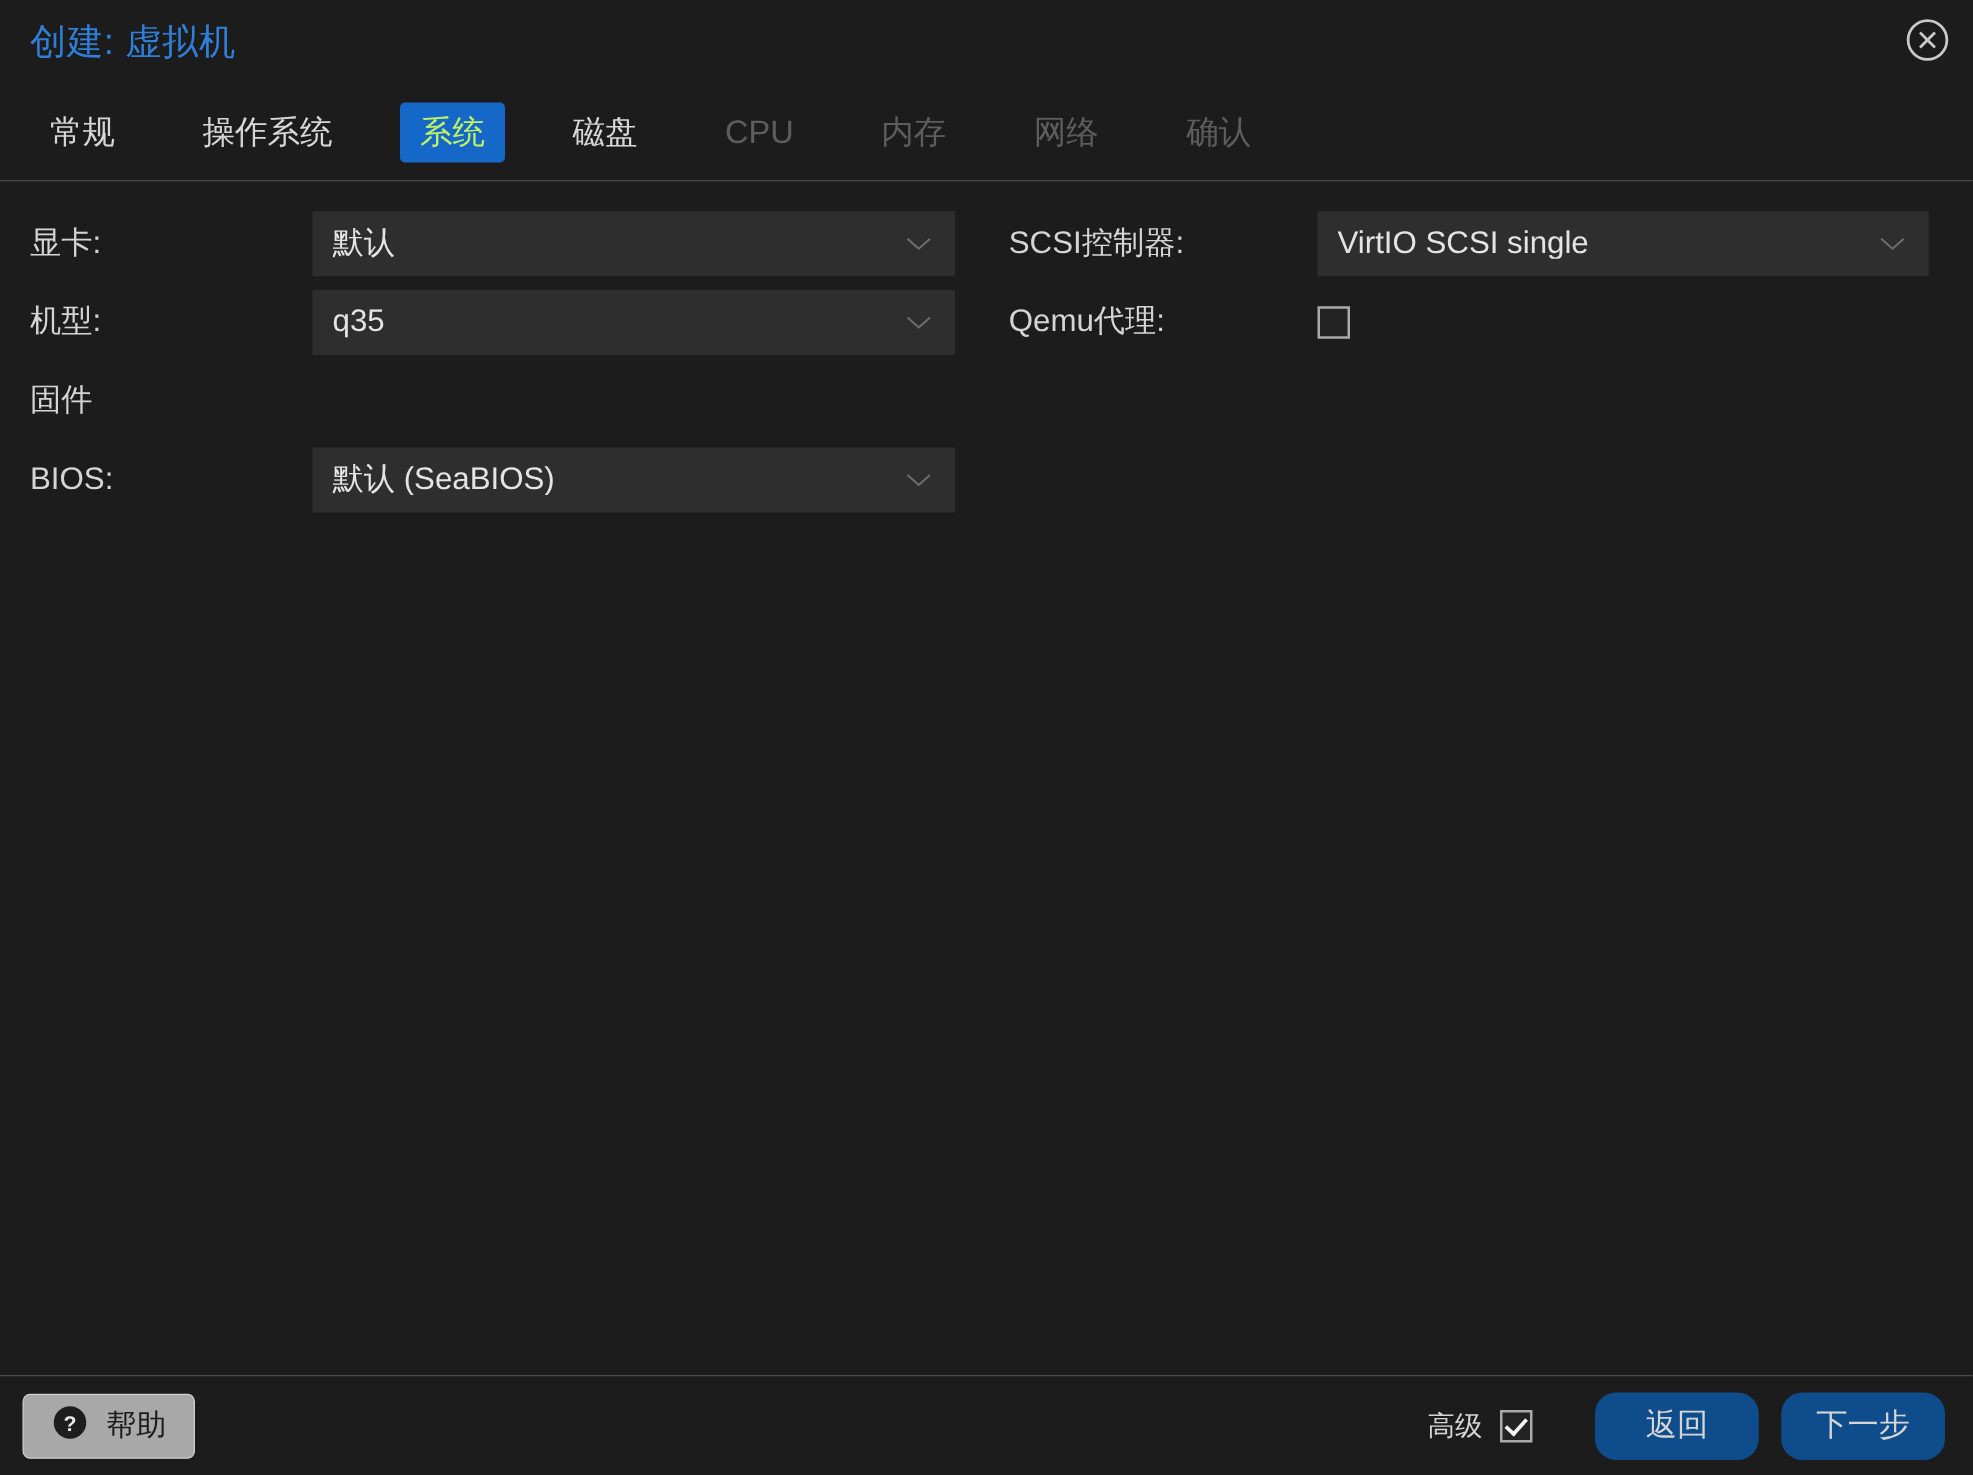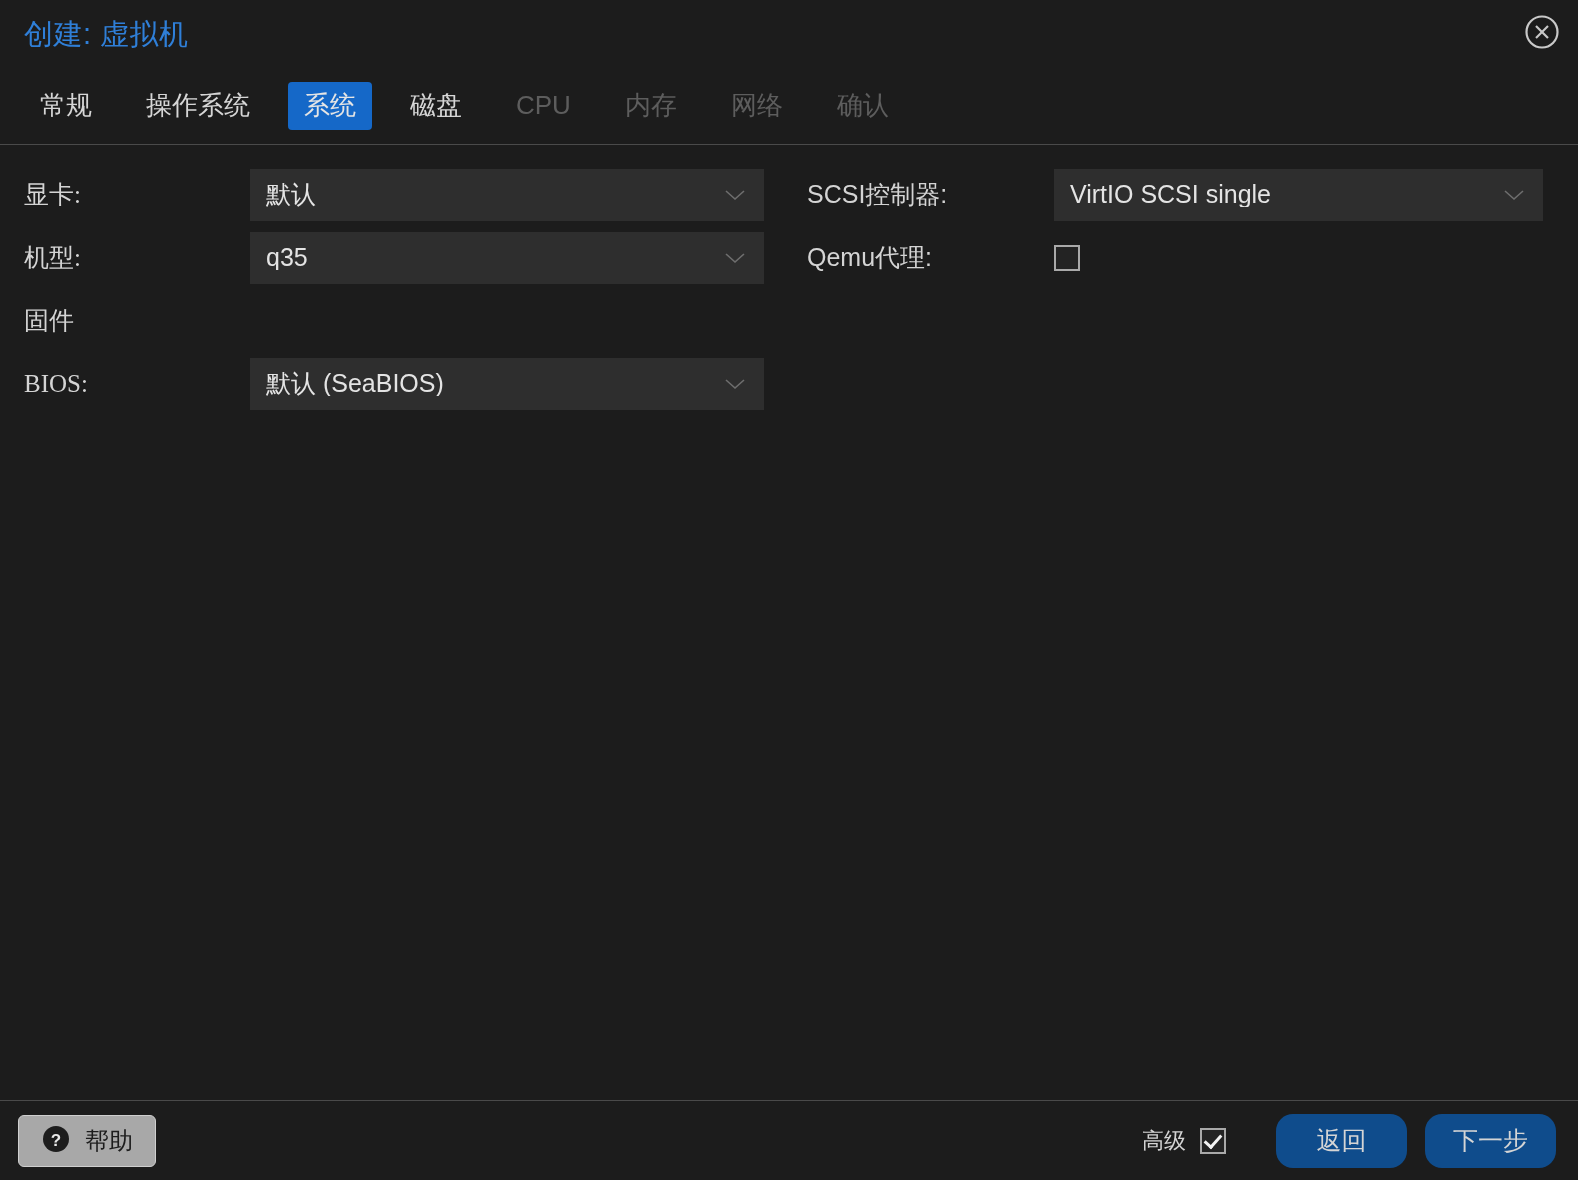--- a/index.html
+++ b/index.html
@@ -58,34 +58,35 @@
   
   .tabbar {
     height: 77px;
     flex: 0 0 77px;
     display: flex;
     align-items: center;
     padding-left: 24px;
     box-sizing: border-box;
     border-bottom: 1px solid #4a4a4a;
     background: #1c1c1c;
+    gap: 16px;
   }
   .tab {
     font-size: 26px;
     color: #d6d6d6;
     padding: 9px 16px;
     margin-right: 22px;
     border-radius: 4px;
     white-space: nowrap;
     cursor: pointer;
     line-height: 1.15;
   }
   .tab.active {
     background: #1568c8;
-    color: #e5e5e5;
+    color: #bef264;
   }
   .tab.disabled {
     color: #5d5d5d;
     cursor: default;
   }
 
   
   .content {
     flex: 1 1 auto;
     position: relative;
@@ -111,21 +112,21 @@
     height: 63px;
   }
   .row.spacer-row { height: 63px; }
   .field-label {
     flex: 0 0 auto;
     font-size: 25px;
     color: #d4d4d4;
     white-space: nowrap;
     line-height: 1;
   }
-  .col.left .field-label { width: 226px; font-family: Liberation Serif, serif; }
+  .col.left .field-label { width: 226px; }
   .col.right .field-label { width: 247px; }
 
   .select {
     position: relative;
     height: 52px;
     background: #2e2e2e;
     display: flex;
     align-items: center;
     box-sizing: border-box;
     padding: 0 46px 0 16px;

